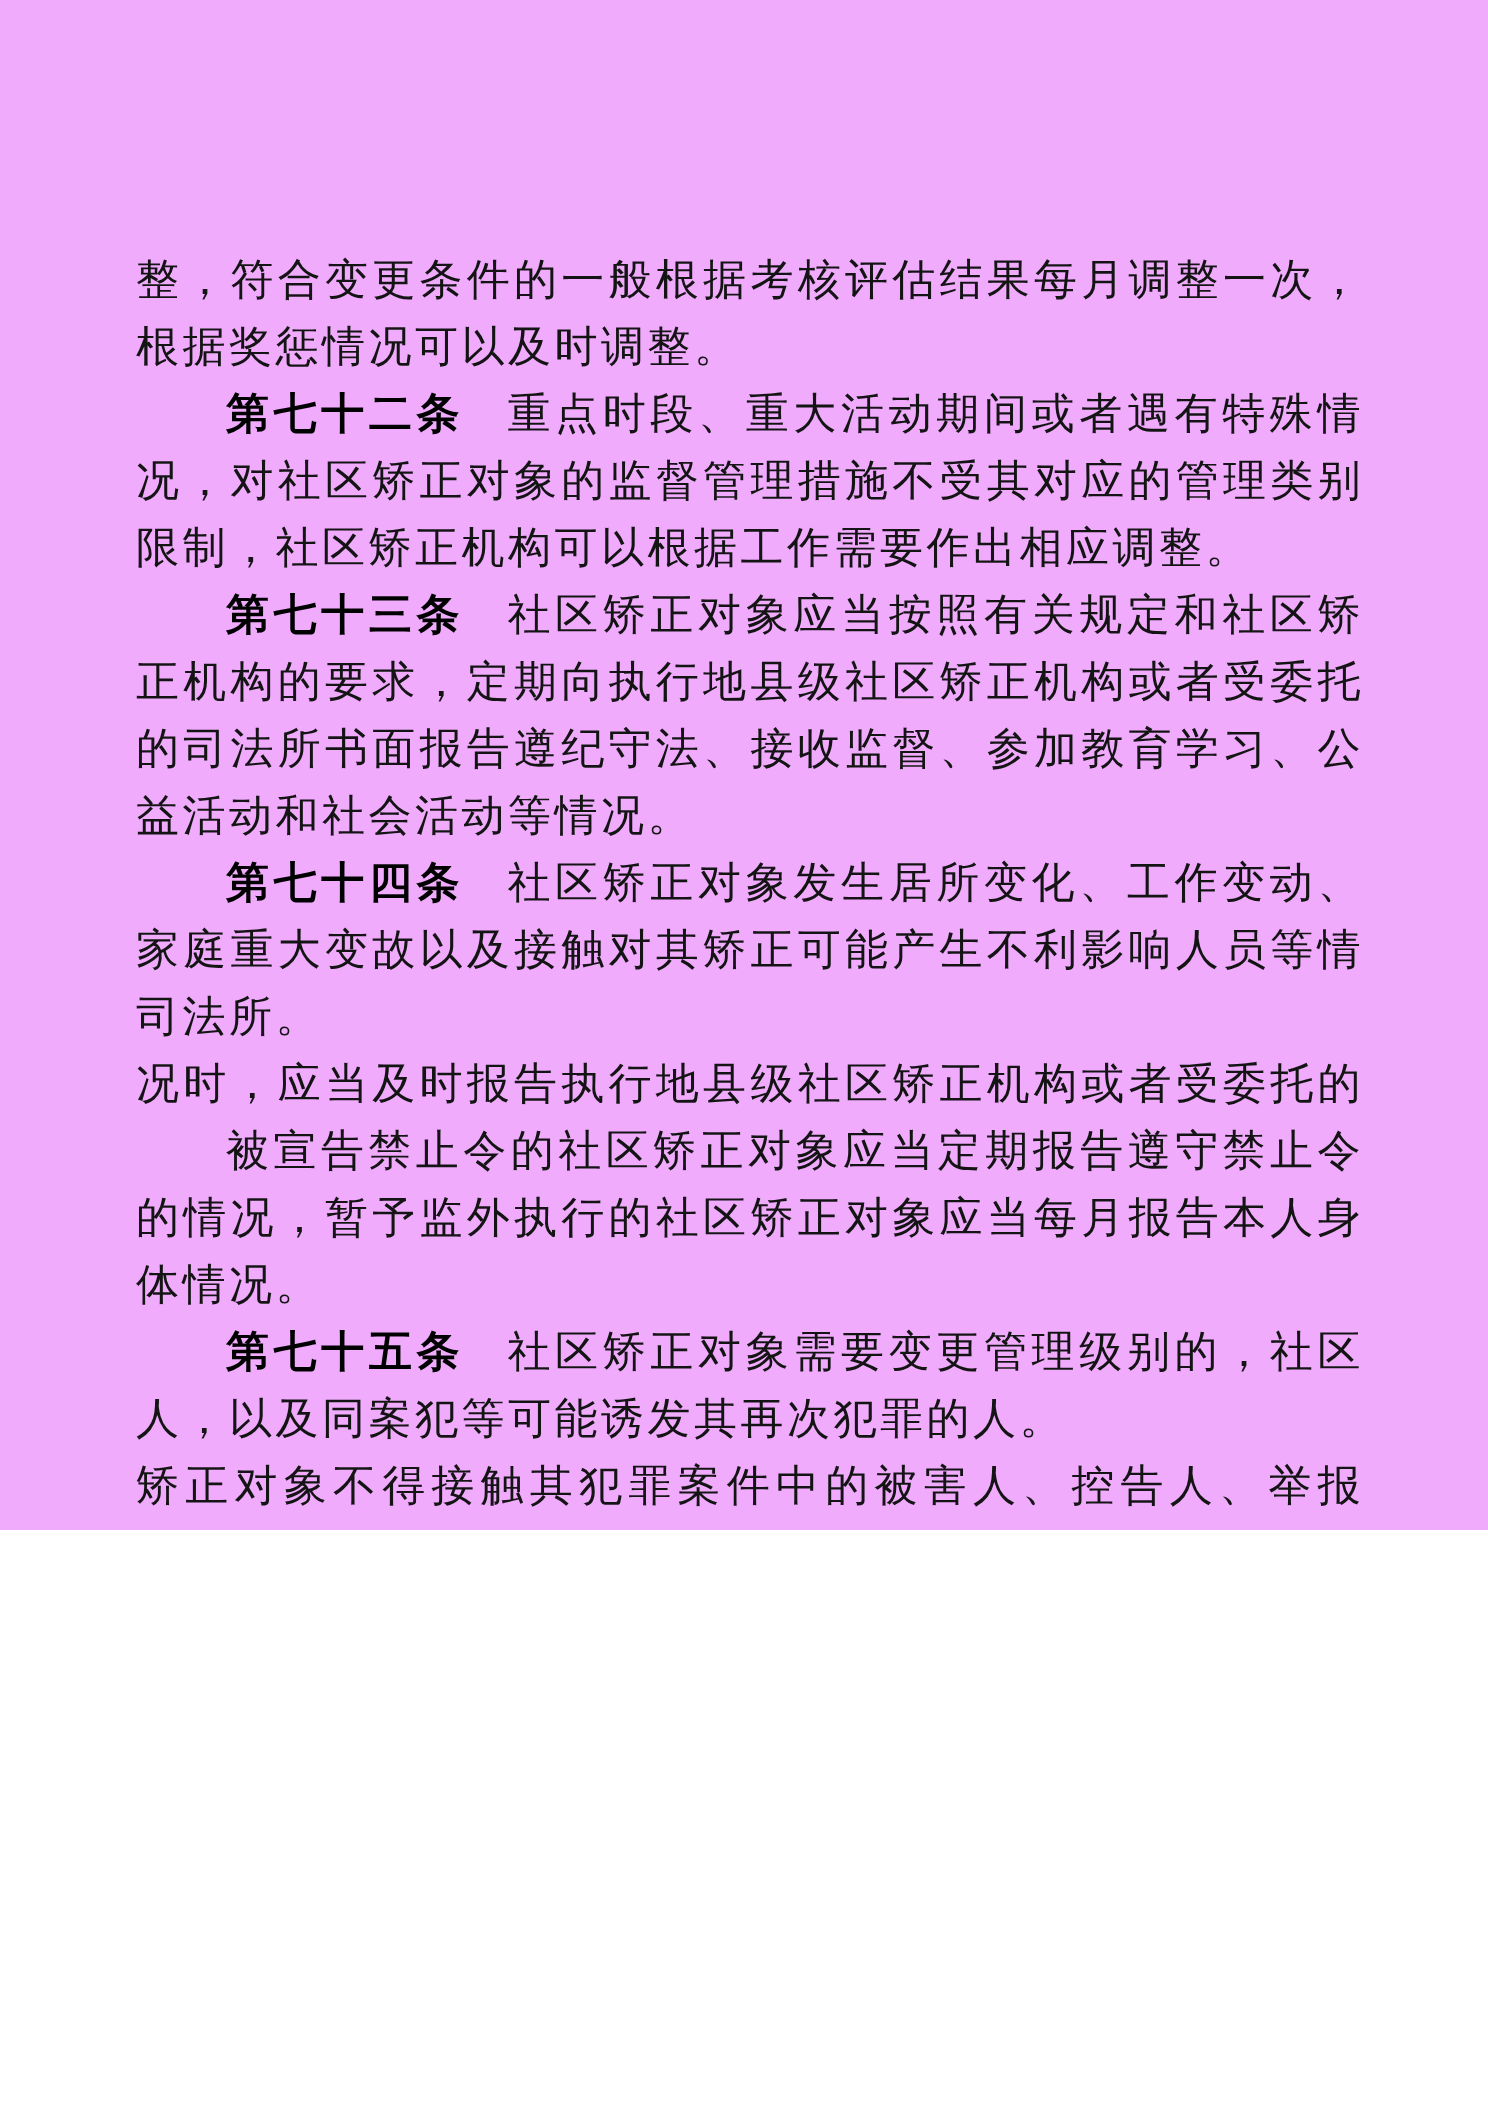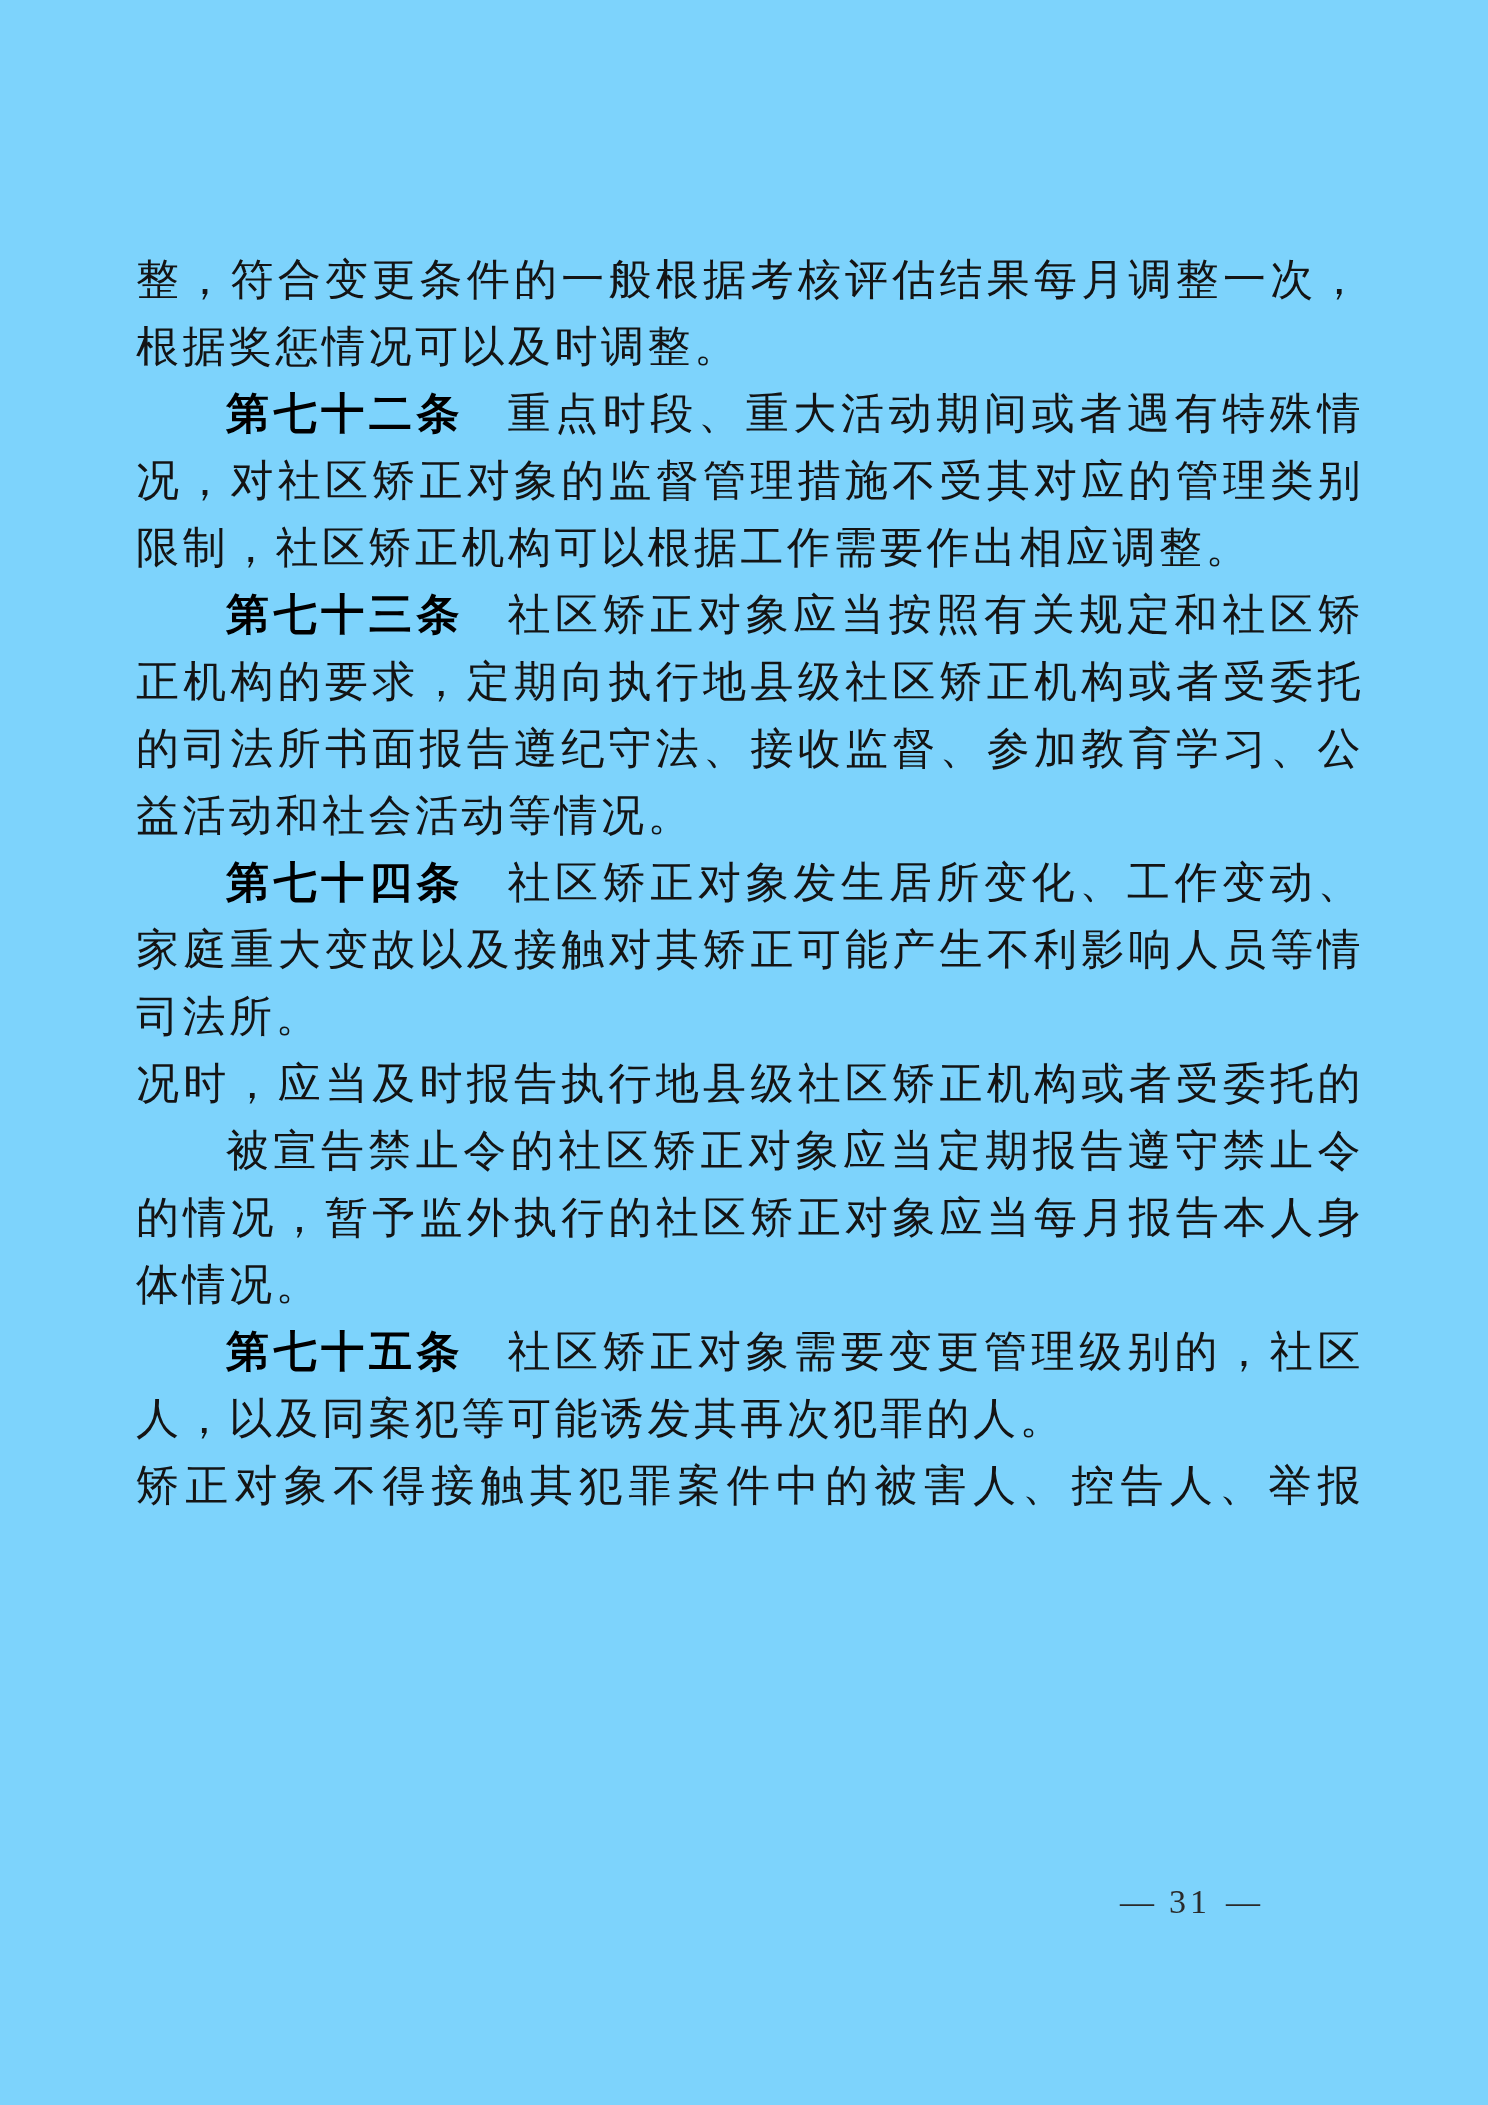--- a/index.html
+++ b/index.html
@@ -3,22 +3,22 @@
 <meta charset="utf-8">
 <style>
   html, body {
     margin: 0;
     padding: 0;
     background: #ffffff;
   }
   .page {
     position: relative;
     width: 1488px;
-    height: 2105px;
-    background: #7dd3fc;
+    height: 1530px;
+    background: #f0abfc;
     overflow: hidden;
     font-family: "Liberation Serif", serif;
     color: #111111;
   }
   .doc-body {
     position: absolute;
     left: 136px;
     top: 246px;
     width: 1228px;
   }

